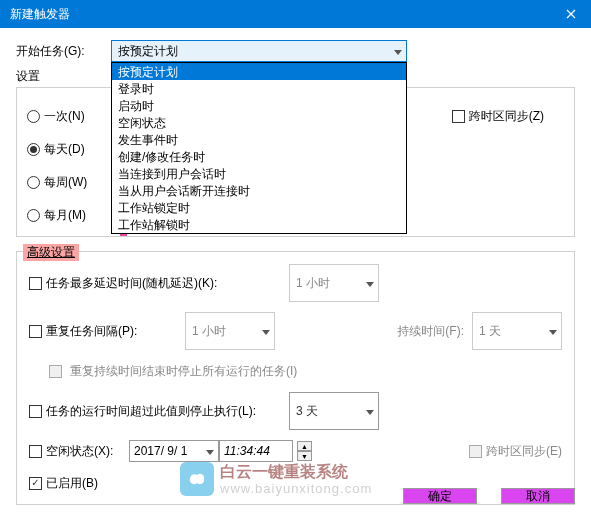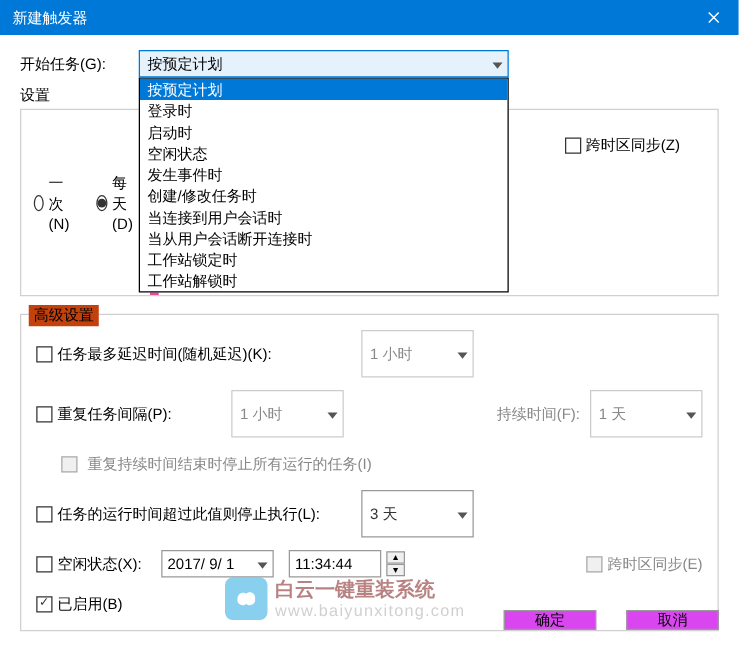--- a/index.html
+++ b/index.html
@@ -12,31 +12,31 @@
 .row { display: flex; align-items: center; margin-bottom: 6px; gap: 17px; }
 .label-col { width: 78px; }
 .combo { position: relative; flex: 1; max-width: 296px; }
 .combo-box { border: 1px solid #0078d7; background: #e5f1fb; height: 22px; display: flex; align-items: center; padding: 0 6px; position: relative; }
 .combo-arrow { position: absolute; right: 4px; top: 50%; transform: translateY(-50%); }
 .dropdown { position: absolute; top: 22px; left: 0; right: 0; border: 1px solid #000; background: #fff; z-index: 100; }
 .dropdown-item { padding: 2px 6px; height: 17px; line-height: 15px; }
 .dropdown-item.selected { background: #0078d7; color: #fff; }
 .settings-label { margin-left: 0; margin-top: 4px; margin-bottom: 2px; }
 .panel { border: 1px solid #d0d0d0; display: flex; margin-top: 2px; height: 150px; }
-.radio-col { width: 110px; border-right: 7px solid #ec4899; padding: 20px 10px; display: flex; flex-direction: row; gap: 16px; }
+.radio-col { width: 110px; border-right: 7px solid #ec4899; padding: 20px 10px; display: flex; flex-direction: column; gap: 16px; }
 .radio-item { display: flex; align-items: center; gap: 4px; }
 .radio { width: 13px; height: 13px; border: 1px solid #333; border-radius: 50%; display: inline-flex; align-items: center; justify-content: center; }
 .radio.checked::after { content: ""; width: 7px; height: 7px; background: #333; border-radius: 50%; }
 .panel-right { flex: 1; position: relative; }
 .sync-check { position: absolute; right: 30px; top: 20px; display: flex; align-items: center; gap: 4px; }
 .checkbox { width: 13px; height: 13px; border: 1px solid #333; display: inline-flex; align-items: center; justify-content: center; background: #fff; }
 .checkbox.disabled { border-color: #aaa; background: #f0f0f0; }
 .checkbox.checked::after { content: "✓"; font-size: 10px; line-height: 10px; color: #333; }
 .fieldset { border: 1px solid #d0d0d0; margin-top: 14px; padding: 12px 12px 8px 12px; position: relative; }
-.fieldset-legend { position: absolute; top: -8px; left: 6px; background: #c2410c; padding: 0 4px; }
+.fieldset-legend { position: absolute; top: -8px; left: 6px; background: #fca5a5; padding: 0 4px; text-decoration: underline; }
 .adv-row { display: flex; align-items: center; margin-bottom: 10px; min-height: 22px; }
 .adv-check { display: flex; align-items: center; gap: 4px; }
 .small-combo { border: 1px solid #ccc; height: 38px; display: flex; align-items: center; padding: 0 6px; position: relative; min-width: 90px; color: #888; }
 .small-combo .combo-arrow { right: 4px; }
 .small-combo.dark { color: #333; border-color: #999; }
 .duration-label { color: #888; margin-left: auto; margin-right: 8px; }
 .indent-text { color: #888; margin-left: 36px; }
 .date-input { border: 1px solid #999; height: 22px; display: flex; align-items: center; padding: 0 4px; position: relative; }
 .spinner { display: flex; flex-direction: column; margin-left: 4px; }
 .spin-btn { width: 15px; height: 10px; border: 1px solid #999; display: flex; align-items: center; justify-content: center; font-size: 7px; background: #f0f0f0; }
@@ -162,21 +162,21 @@
 
     <div class="adv-row">
       <div class="adv-check" style="width:100px;">
         <span class="checkbox"></span>
           <span>空闲状态(X):</span>
       </div>
       <div class="date-input" style="width:90px;">
         <span>2017/ 9/ 1</span>
         <span class="combo-arrow"><span class="chevron"></span></span>
       </div>
-      <div class="date-input" style="width:74px; margin-left:12px;">
+      <div class="date-input" style="width:74px; margin-left:0;font-style:italic;">
         <span>11:34:44</span>
       </div>
       <div class="spinner">
         <div class="spin-btn">▲</div>
         <div class="spin-btn">▼</div>
       </div>
       <div class="adv-check" style="margin-left:auto; color:#888;">
         <span class="checkbox disabled"></span>
           <span>跨时区同步(E)</span>
       </div>

